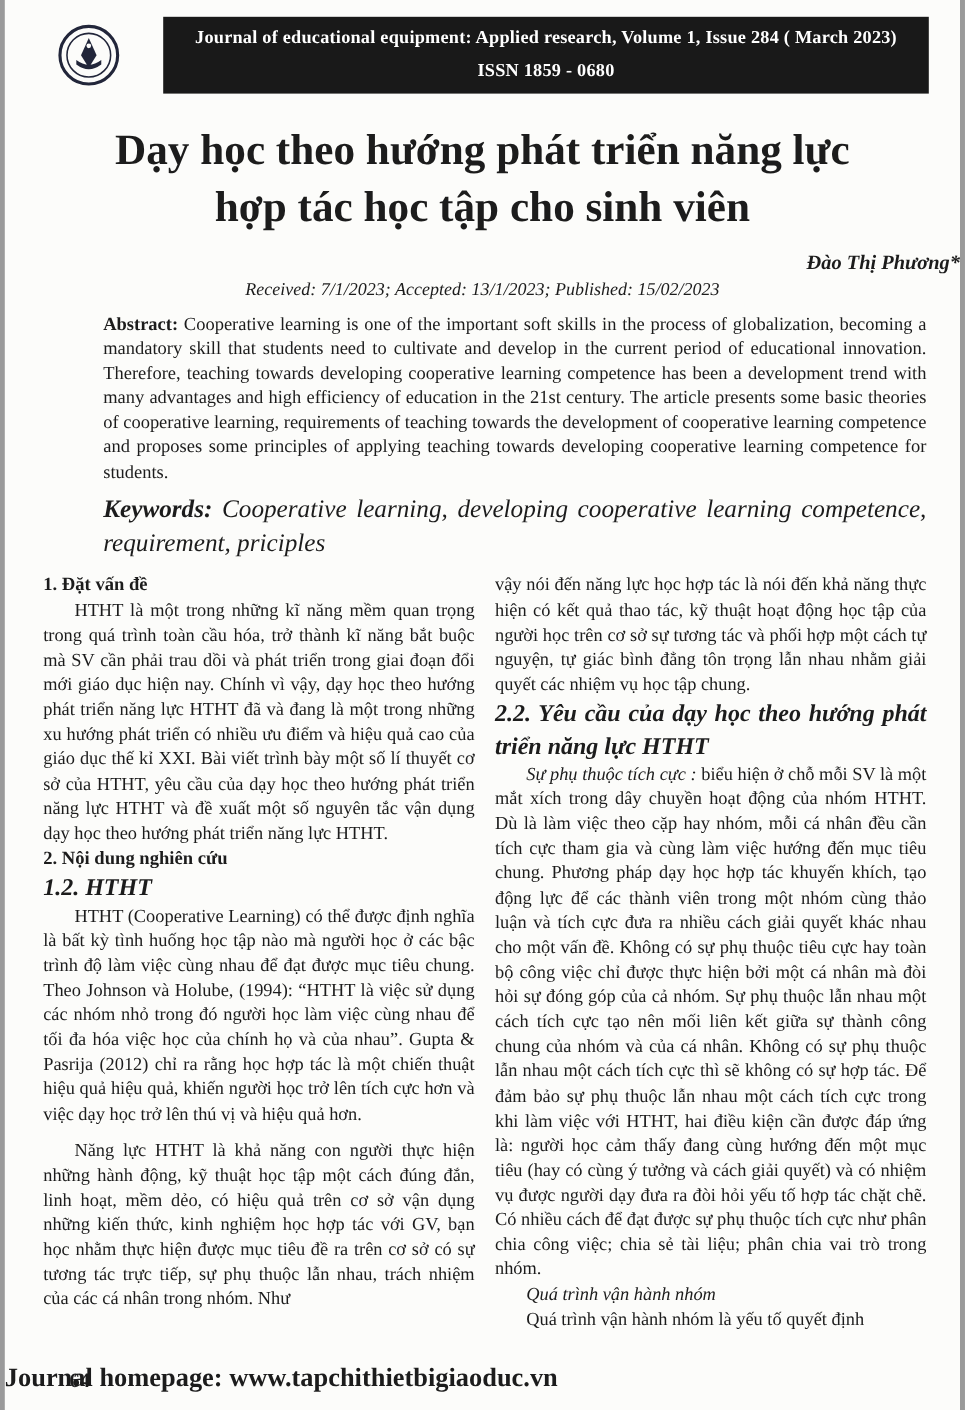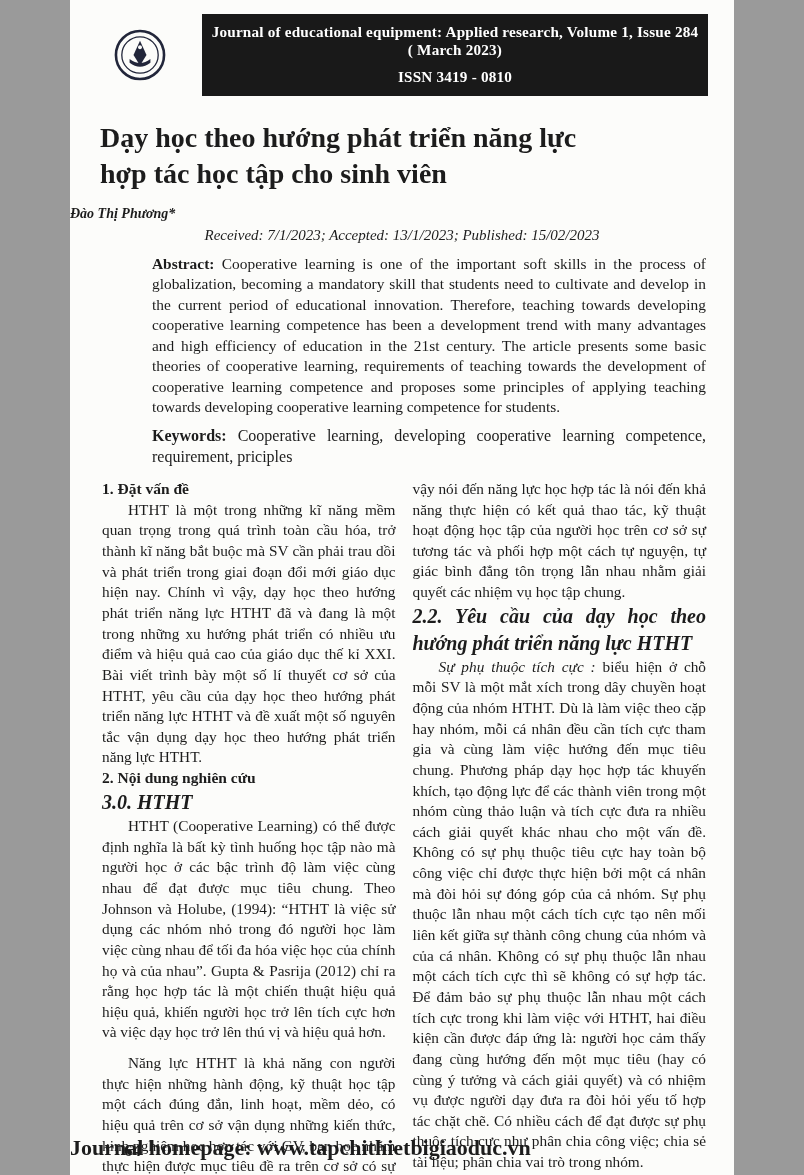--- a/index.html
+++ b/index.html
@@ -1,57 +1,57 @@
 <!DOCTYPE html>
 <html><head>
 <meta charset="utf-8">
 <title>Journal Page</title>
 <style>
   html,body { margin:0; padding:0; background:#9a9a9a; }
   .page {
     position:relative;
-    width:664px; height:1175px;
+    width:796px; height:1175px;
     margin:0 auto;
     background:#fcfcfa;
     color:#1c1c1c;
     font-family:"Liberation Serif", serif;
     overflow:hidden;
     box-sizing:border-box;
   }
   
   .header { display:flex; align-items:center; padding:14px 26px 0 26px; }
   .logo-wrap { width:106px; display:flex; align-items:center; justify-content:flex-start; padding-left:18px; box-sizing:border-box; }
   .band {
     flex:1; background:#191919; color:#fff;
     text-align:center; padding:9px 8px 10px 8px;
   }
   .band .bline { font-weight:bold; font-size:15.2px; letter-spacing:.2px; }
   .band .bline + .bline { margin-top:9px; }
 
   
   .title {
     margin:24px 30px 0 30px;
-    text-align:left;
-    font-size:28px; font-weight:bold;
+    text-align:center;
+    font-size:36px; font-weight:bold;
     line-height:1.3;
   }
-  .author { text-align:left; font-weight:bold; font-style:italic; font-size:14px; margin-top:13px; }
+  .author { text-align:right; font-weight:bold; font-style:italic; font-size:17px; margin-top:13px; }
   .affil  { text-align:center; font-style:italic; font-size:15.6px; margin-top:7px; }
   .dates  { text-align:center; font-style:italic; font-size:15px; margin-top:5px; }
 
   
   .abstract {
     margin:10px 28px 0 82px;
     font-size:15.4px; line-height:1.33;
     text-align:justify;
   }
   .abstract .lead { font-weight:bold; }
   .keywords {
     margin:7px 28px 0 82px;
-    font-size:16px; line-height:1.32;
+    font-style:italic; font-size:21px; line-height:1.32;
     text-align:justify;
   }
   .keywords .lead { font-weight:bold; }
 
   
   .columns {
     display:flex; gap:17px;
     margin:12px 28px 0 32px;
   }
   .col {
@@ -83,21 +83,21 @@
       <svg width="52" height="52" viewBox="0 0 80 80" aria-hidden="true">
         <circle cx="40" cy="40" r="37" fill="none" stroke="#22263a" stroke-width="4"></circle>
         <circle cx="40" cy="40" r="28" fill="none" stroke="#22263a" stroke-width="2"></circle>
         <path d="M40 18 L50 40 L40 56 L30 40 Z" fill="#22263a"></path>
         <path d="M24 46 Q40 58 56 46 L56 52 Q40 64 24 52 Z" fill="#22263a"></path>
         <circle cx="40" cy="28" r="3" fill="#fcfcfa"></circle>
       </svg>
     </div>
     <div class="band">
       <div class="bline">Journal of educational equipment: Applied research, Volume 1, Issue 284 ( March 2023)</div>
-      <div class="bline">ISSN 3419 - 0810</div>
+      <div class="bline">ISSN 1859 - 0680</div>
     </div>
   </div>
 
   <h1 class="title">
     <span>Dạy học theo hướng phát triển năng lực</span><br>
     <span>hợp tác học tập cho sinh viên</span>
   </h1>
 
   <div class="author">Đào Thị Phương*</div>
   <div class="dates">Received: 7/1/2023; Accepted: 13/1/2023; Published: 15/02/2023</div>
@@ -105,21 +105,21 @@
   <p class="abstract"><span class="lead">Abstract:</span><span> Cooperative learning is one of the important soft skills in the process of globalization, becoming a mandatory skill that students need to cultivate and develop in the current period of educational innovation. Therefore, teaching towards developing cooperative learning competence has been a development trend with many advantages and high efficiency of education in the 21st century. The article presents some basic theories of cooperative learning, requirements of teaching towards the development of cooperative learning competence and proposes some principles of applying teaching towards developing cooperative learning competence for students.</span></p>
 
   <p class="keywords"><span class="lead">Keywords:</span><span> Cooperative learning, developing cooperative learning competence, requirement, priciples</span></p>
 
   <div class="columns">
 
     <div class="col">
       <div class="h-num">1. Đặt vấn đề</div>
       <p>HTHT là một trong những kĩ năng mềm quan trọng trong quá trình toàn cầu hóa, trở thành kĩ năng bắt buộc mà SV cần phải trau dồi và phát triển trong giai đoạn đổi mới giáo dục hiện nay. Chính vì vậy, dạy học theo hướng phát triển năng lực HTHT đã và đang là một trong những xu hướng phát triển có nhiều ưu điểm và hiệu quả cao của giáo dục thế kỉ XXI. Bài viết trình bày một số lí thuyết cơ sở của HTHT, yêu cầu của dạy học theo hướng phát triển năng lực HTHT và đề xuất một số nguyên tắc vận dụng dạy học theo hướng phát triển năng lực HTHT.</p>
       <div class="h-num">2. Nội dung nghiên cứu</div>
-      <div class="h-sub">3.0. HTHT</div>
+      <div class="h-sub">1.2. HTHT</div>
       <p>HTHT (Cooperative Learning) có thể được định nghĩa là bất kỳ tình huống học tập nào mà người học ở các bậc trình độ làm việc cùng nhau để đạt được mục tiêu chung. Theo Johnson và Holube, (1994): “HTHT là việc sử dụng các nhóm nhỏ trong đó người học làm việc cùng nhau để tối đa hóa việc học của chính họ và của nhau”. Gupta &amp; Pasrija (2012) chỉ ra rằng học hợp tác là một chiến thuật hiệu quả hiệu quả, khiến người học trở lên tích cực hơn và việc dạy học trở lên thú vị và hiệu quả hơn.</p>
       <p class="gap-top">Năng lực HTHT là khả năng con người thực hiện những hành động, kỹ thuật học tập một cách đúng đắn, linh hoạt, mềm dẻo, có hiệu quả trên cơ sở vận dụng những kiến thức, kinh nghiệm học hợp tác với GV, bạn học nhằm thực hiện được mục tiêu đề ra trên cơ sở có sự tương tác trực tiếp, sự phụ thuộc lẫn nhau, trách nhiệm của các cá nhân trong nhóm. Như</p>
     </div>
 
     <div class="col">
       <p class="noindent">vậy nói đến năng lực học hợp tác là nói đến khả năng thực hiện có kết quả thao tác, kỹ thuật hoạt động học tập của người học trên cơ sở sự tương tác và phối hợp một cách tự nguyện, tự giác bình đẳng tôn trọng lẫn nhau nhằm giải quyết các nhiệm vụ học tập chung.</p>
       <div class="h-sub">2.2. Yêu cầu của dạy học theo hướng phát triển năng lực HTHT</div>
       <p><span class="italic-lead">Sự phụ thuộc tích cực :</span><span> biểu hiện ở chỗ mỗi SV là một mắt xích trong dây chuyền hoạt động của nhóm HTHT. Dù là làm việc theo cặp hay nhóm, mỗi cá nhân đều cần tích cực tham gia và cùng làm việc hướng đến mục tiêu chung. Phương pháp dạy học hợp tác khuyến khích, tạo động lực để các thành viên trong một nhóm cùng thảo luận và tích cực đưa ra nhiều cách giải quyết khác nhau cho một vấn đề. Không có sự phụ thuộc tiêu cực hay toàn bộ công việc chỉ được thực hiện bởi một cá nhân mà đòi hỏi sự đóng góp của cả nhóm. Sự phụ thuộc lẫn nhau một cách tích cực tạo nên mối liên kết giữa sự thành công chung của nhóm và của cá nhân. Không có sự phụ thuộc lẫn nhau một cách tích cực thì sẽ không có sự hợp tác. Để đảm bảo sự phụ thuộc lẫn nhau một cách tích cực trong khi làm việc với HTHT, hai điều kiện cần được đáp ứng là: người học cảm thấy đang cùng hướng đến một mục tiêu (hay có cùng ý tưởng và cách giải quyết) và có nhiệm vụ được người dạy đưa ra đòi hỏi yếu tố hợp tác chặt chẽ. Có nhiều cách để đạt được sự phụ thuộc tích cực như phân chia công việc; chia sẻ tài liệu; phân chia vai trò trong nhóm.</span></p>
       <p class="sub-italic">Quá trình vận hành nhóm</p>
       <p>Quá trình vận hành nhóm là yếu tố quyết định</p>

